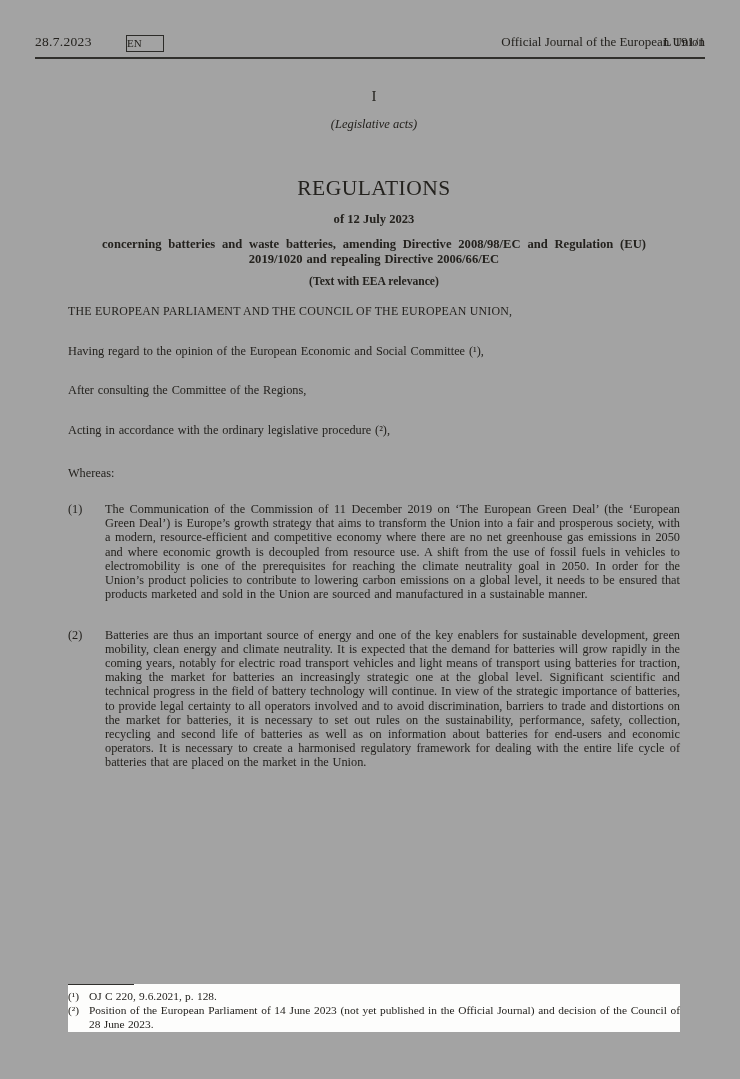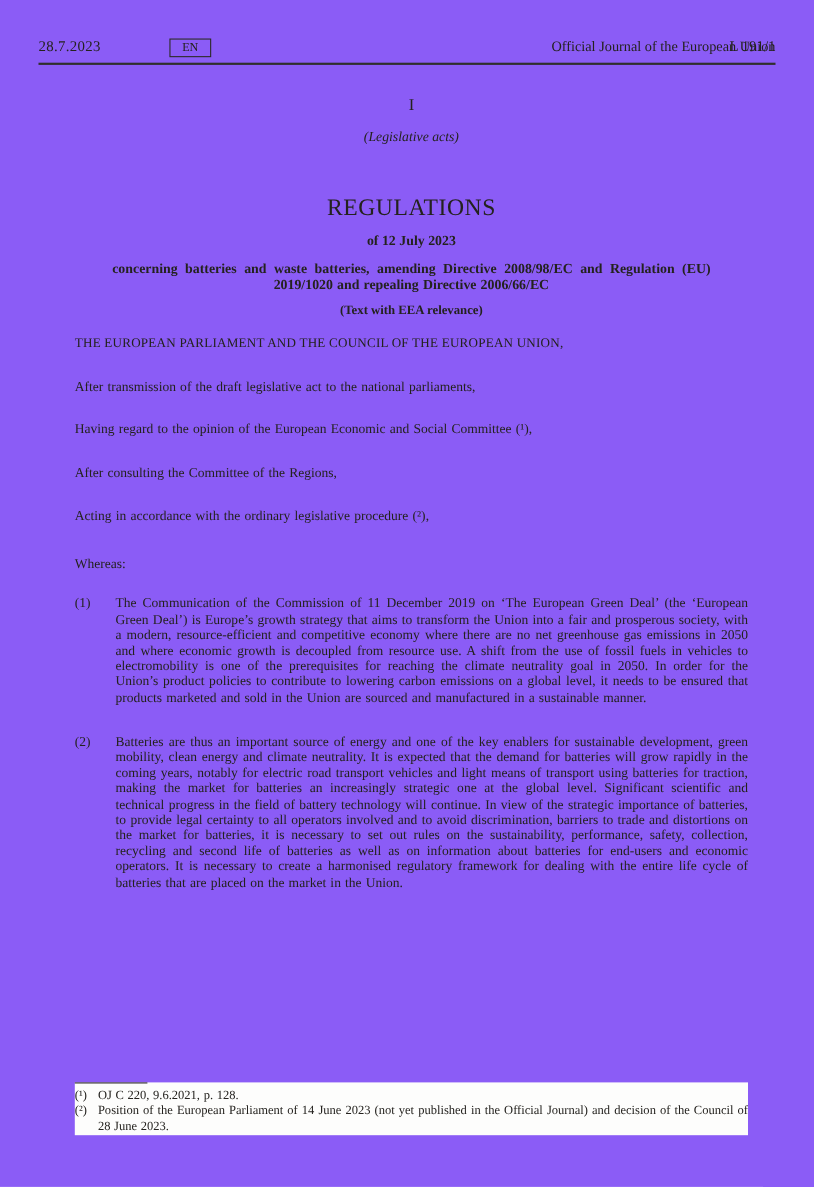--- a/index.html
+++ b/index.html
@@ -1,32 +1,32 @@
 <!DOCTYPE html>
 <html><head>
 <meta charset="utf-8">
 <style>
   * { margin:0; padding:0; box-sizing:border-box; }
   html, body { background:#ffffff; }
   .page {
     position:relative;
     width:740px; height:1079px;
-    background:#8b5cf6;
+    background:#a3a3a3;
     font-family:"Liberation Serif", serif;
     color:#24221e;
     overflow:hidden;
   }
   
   .oj-header { position:absolute; top:0; left:35px; right:35px; height:59px; }
   .hdr-date { position:absolute; left:0; bottom:9px; font-size:13.5px; letter-spacing:.3px; }
   .lang-box {
     position:absolute; left:91px; bottom:7px;
     width:38px; height:17px;
     border:1.4px solid #2c2b28;
-    text-align:center; font-size:11px; line-height:14px;margin-left:28px;
+    text-align:left; font-size:11px; line-height:14px;
   }
   .hdr-title { position:absolute; left:0; right:0; bottom:9px; text-align:right; font-size:13px; }
   .hdr-ref { position:absolute; right:0; bottom:9px; font-size:13.5px; }
   .hdr-rule { position:absolute; left:0; right:0; bottom:0; height:2px; background:#302f2c; }
   
   .doc-body { padding:89px 60px 0 68px; }
   .sec-num { text-align:center; font-size:15px; line-height:15px; }
   .sec-sub { text-align:center; font-style:italic; font-size:12.5px; margin-top:13px; }
   .sec-head { text-align:center; font-size:21.5px; margin-top:44px; letter-spacing:.5px; }
   .act-title { text-align:center; font-weight:bold; font-size:12.6px; margin-top:51px; }
@@ -78,21 +78,20 @@
     <div class="sec-num">I</div>
     <div class="sec-sub">(Legislative acts)</div>
     <div class="sec-head">REGULATIONS</div>
 
     <div class="act-date">of 12 July 2023</div>
     <div class="act-subject">concerning batteries and waste batteries, amending Directive 2008/98/EC and Regulation (EU) 2019/1020 and repealing Directive 2006/66/EC</div>
     <div class="act-rel">(Text with EEA relevance)</div>
 
     <p class="opening">THE EUROPEAN PARLIAMENT AND THE COUNCIL OF THE EUROPEAN UNION,</p>
 
-    <p class="citation">After transmission of the draft legislative act to the national parliaments,</p>
     <p class="citation">Having regard to the opinion of the European Economic and Social Committee (¹),</p>
     <p class="citation">After consulting the Committee of the Regions,</p>
     <p class="citation">Acting in accordance with the ordinary legislative procedure (²),</p>
 
     <p class="whereas">Whereas:</p>
 
     <div class="recital">
       <span class="rmark">(1)</span>
       <div class="rtext">The Communication of the Commission of 11 December 2019 on ‘The European Green Deal’ (the ‘European Green Deal’) is Europe’s growth strategy that aims to transform the Union into a fair and prosperous society, with a modern, resource-efficient and competitive economy where there are no net greenhouse gas emissions in 2050 and where economic growth is decoupled from resource use. A shift from the use of fossil fuels in vehicles to electromobility is one of the prerequisites for reaching the climate neutrality goal in 2050. In order for the Union’s product policies to contribute to lowering carbon emissions on a global level, it needs to be ensured that products marketed and sold in the Union are sourced and manufactured in a sustainable manner.</div>
     </div>

